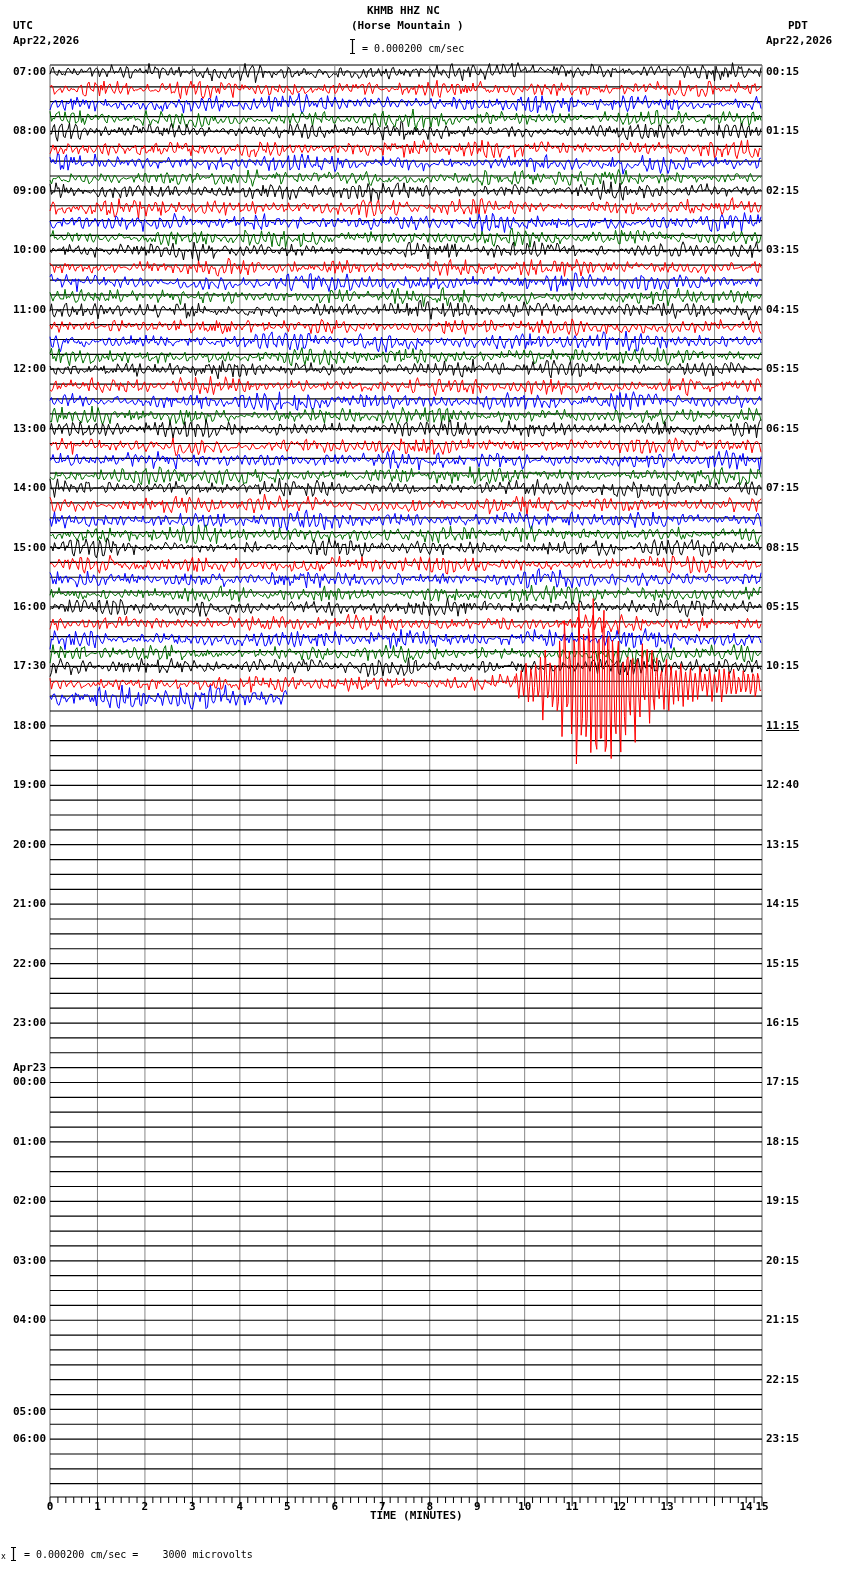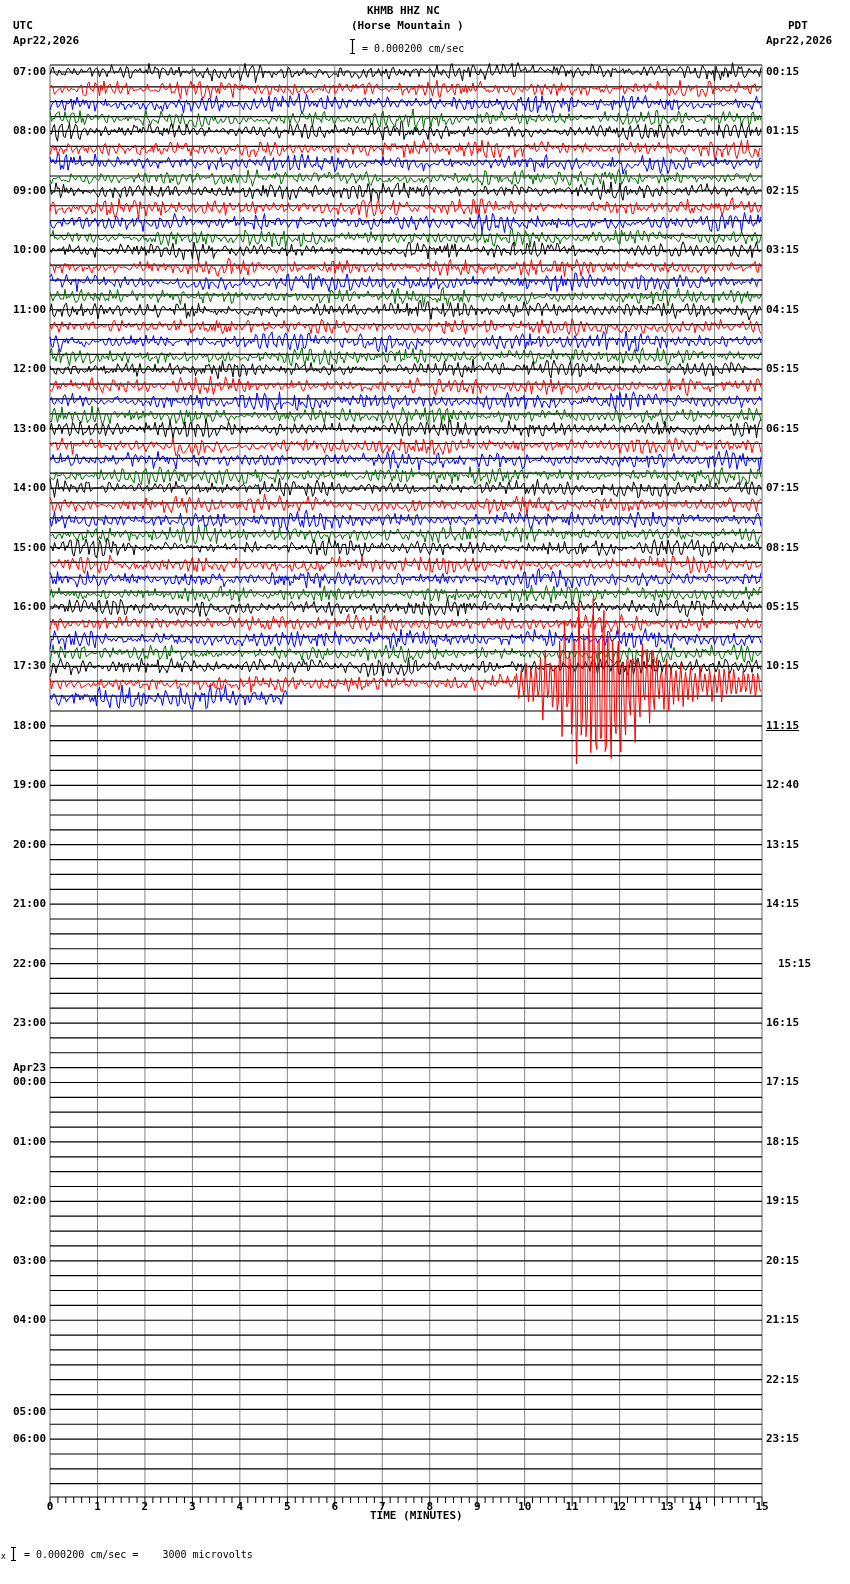--- a/index.html
+++ b/index.html
@@ -324,21 +324,21 @@
     <div class="lbl-right" style="top: 363.2px;">05:15</div>
     <div class="lbl-right" style="top: 422.64px;">06:15</div>
     <div class="lbl-right" style="top: 482.08px;">07:15</div>
     <div class="lbl-right" style="top: 541.52px;">08:15</div>
     <div class="lbl-right" style="top: 600.96px;">05:15</div>
     <div class="lbl-right" style="top: 660.4px;">10:15</div>
     <div class="lbl-right" style="top: 719.84px; text-decoration: underline;">11:15</div>
     <div class="lbl-right" style="top: 779.28px;">12:40</div>
     <div class="lbl-right" style="top: 838.72px;">13:15</div>
     <div class="lbl-right" style="top: 898.16px;">14:15</div>
-    <div class="lbl-right" style="top: 957.6px; margin-left: 12px;">15:15</div>
+    <div class="lbl-right" style="top: 957.6px;">15:15</div>
     <div class="lbl-right" style="top: 1017.04px;">16:15</div>
     <div class="lbl-right" style="top: 1076.48px;">17:15</div>
     <div class="lbl-right" style="top: 1135.92px;">18:15</div>
     <div class="lbl-right" style="top: 1195.36px;">19:15</div>
     <div class="lbl-right" style="top: 1254.8px;">20:15</div>
     <div class="lbl-right" style="top: 1314.24px;">21:15</div>
     <div class="lbl-right" style="top: 1373.68px;">22:15</div>
     <div class="lbl-right" style="top: 1433.12px;">23:15</div>
   </div>
 <div id="xticks">
@@ -349,21 +349,21 @@
     <div class="xtick" style="left: 239.867px;">4</div>
     <div class="xtick" style="left: 287.333px;">5</div>
     <div class="xtick" style="left: 334.8px;">6</div>
     <div class="xtick" style="left: 382.267px;">7</div>
     <div class="xtick" style="left: 429.733px;">8</div>
     <div class="xtick" style="left: 477.2px;">9</div>
     <div class="xtick" style="left: 524.667px;">10</div>
     <div class="xtick" style="left: 572.133px;">11</div>
     <div class="xtick" style="left: 619.6px;">12</div>
     <div class="xtick" style="left: 667.067px;">13</div>
-    <div class="xtick" style="left: 695px;">14</div>
+    <div class="xtick" style="left: 746px;">14</div>
     <div class="xtick" style="left: 762px;">15</div>
   </div>
 <div class="txt" style="left:370px; top:1510px;">TIME (MINUTES)</div>
 
 <div class="txt thin" style="left:1px; top:1551px; font-size:8px;">x</div>
 <div style="position:absolute; left:11px; top:1546px; width:5px; height:14px;">
   <svg width="5" height="14">
       <line x1="2.5" y1="0" x2="2.5" y2="14" stroke="#000" stroke-width="1.2"></line>
       <line x1="0" y1="0.5" x2="5" y2="0.5" stroke="#000"></line>
       <line x1="0" y1="13.5" x2="5" y2="13.5" stroke="#000"></line>

